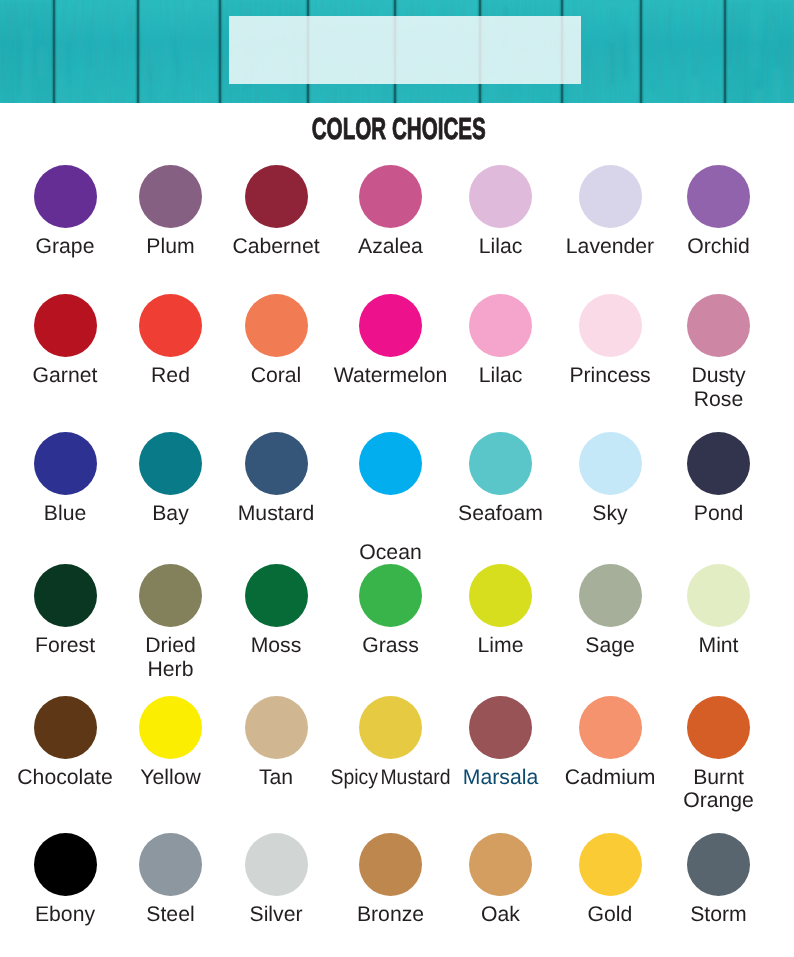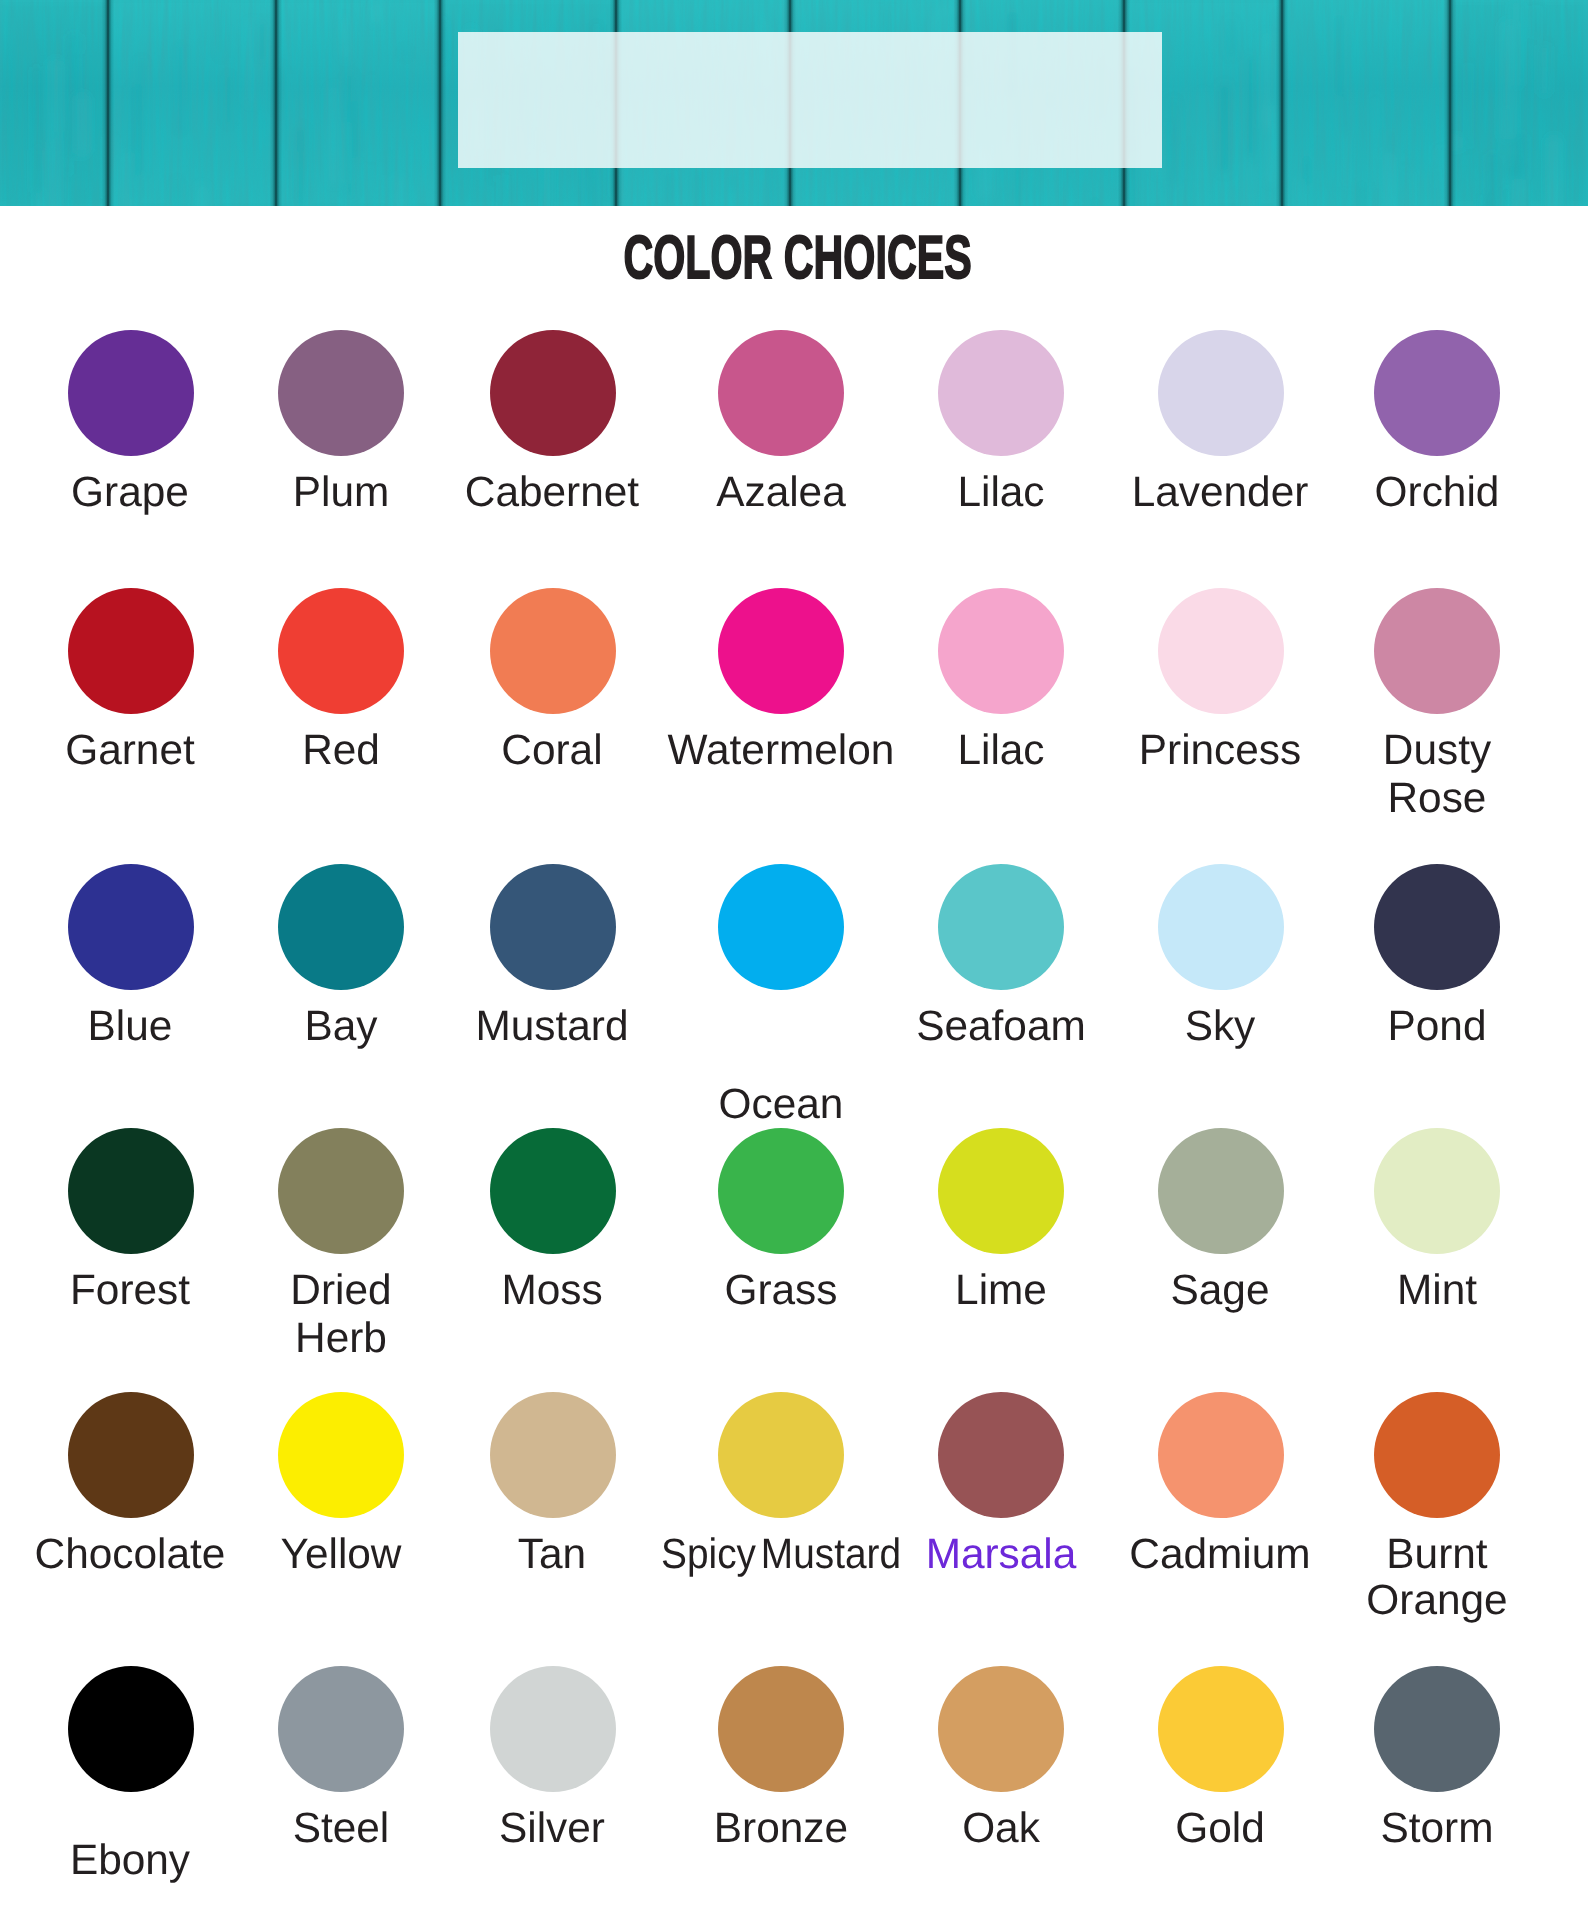--- a/index.html
+++ b/index.html
@@ -383,34 +383,34 @@
       <div class="cell" style="left: 224px; top: 695.7px; width: 104px;">
         <div class="dot" title="Tan" style="background: rgb(208, 183, 145); width: 63px; height: 63px; left: 20.5px; top: 0px;"></div>
         <div class="label" style="left: -28px; width: 160px; top: 70px; color: rgb(35, 31, 32);"><span style="display: inline-block;">Tan</span></div>
       </div>
       <div class="cell" style="left: 338.5px; top: 695.7px; width: 104px;">
         <div class="dot" title="Spicy Mustard" style="background: rgb(230, 203, 66); width: 63px; height: 63px; left: 20.5px; top: 0px;"></div>
         <div class="label" style="left: -28px; width: 160px; top: 70px; color: rgb(35, 31, 32);"><span style="display: inline-block; transform: scaleX(0.9157);">Spicy Mustard</span></div>
       </div>
       <div class="cell" style="left: 448.5px; top: 695.7px; width: 104px;">
         <div class="dot" title="Marsala" style="background: rgb(151, 83, 85); width: 63px; height: 63px; left: 20.5px; top: 0px;"></div>
-        <div class="label" style="left: -28px; width: 160px; top: 70px; color: #6d28d9; text-decoration: underline;"><span style="display: inline-block;">Marsala</span></div>
+        <div class="label" style="left: -28px; width: 160px; top: 70px; color: #0c4a6e; text-decoration: underline;"><span style="display: inline-block;">Marsala</span></div>
       </div>
       <div class="cell" style="left: 558px; top: 695.7px; width: 104px;">
         <div class="dot" title="Cadmium" style="background: rgb(245, 147, 110); width: 63px; height: 63px; left: 20.5px; top: 0px;"></div>
         <div class="label" style="left: -28px; width: 160px; top: 70px; color: rgb(35, 31, 32);"><span style="display: inline-block;">Cadmium</span></div>
       </div>
       <div class="cell" style="left: 666.5px; top: 695.7px; width: 104px;">
         <div class="dot" title="Burnt Orange" style="background: rgb(213, 94, 39); width: 63px; height: 63px; left: 20.5px; top: 0px;"></div>
         <div class="label" style="left: -28px; width: 160px; top: 70px; color: rgb(35, 31, 32);"><span style="display: inline-block;">Burnt
 Orange</span></div>
       </div>
       <div class="cell" style="left: 13px; top: 832.5px; width: 104px;">
         <div class="dot" title="Ebony" style="background: rgb(0, 0, 0); width: 63px; height: 63px; left: 20.5px; top: 0px;"></div>
-        <div class="label" style="left: -28px; width: 160px; top: 70px; color: rgb(35, 31, 32);"><span style="display: inline-block; margin-top: 16px;">Ebony</span></div>
+        <div class="label" style="left: -28px; width: 160px; top: 70px; color: rgb(35, 31, 32);"><span style="display: inline-block;">Ebony</span></div>
       </div>
       <div class="cell" style="left: 118.5px; top: 832.5px; width: 104px;">
         <div class="dot" title="Steel" style="background: rgb(141, 151, 159); width: 63px; height: 63px; left: 20.5px; top: 0px;"></div>
         <div class="label" style="left: -28px; width: 160px; top: 70px; color: rgb(35, 31, 32);"><span style="display: inline-block;">Steel</span></div>
       </div>
       <div class="cell" style="left: 224px; top: 832.5px; width: 104px;">
         <div class="dot" title="Silver" style="background: rgb(209, 213, 212); width: 63px; height: 63px; left: 20.5px; top: 0px;"></div>
         <div class="label" style="left: -28px; width: 160px; top: 70px; color: rgb(35, 31, 32);"><span style="display: inline-block;">Silver</span></div>
       </div>
       <div class="cell" style="left: 338.5px; top: 832.5px; width: 104px;">

